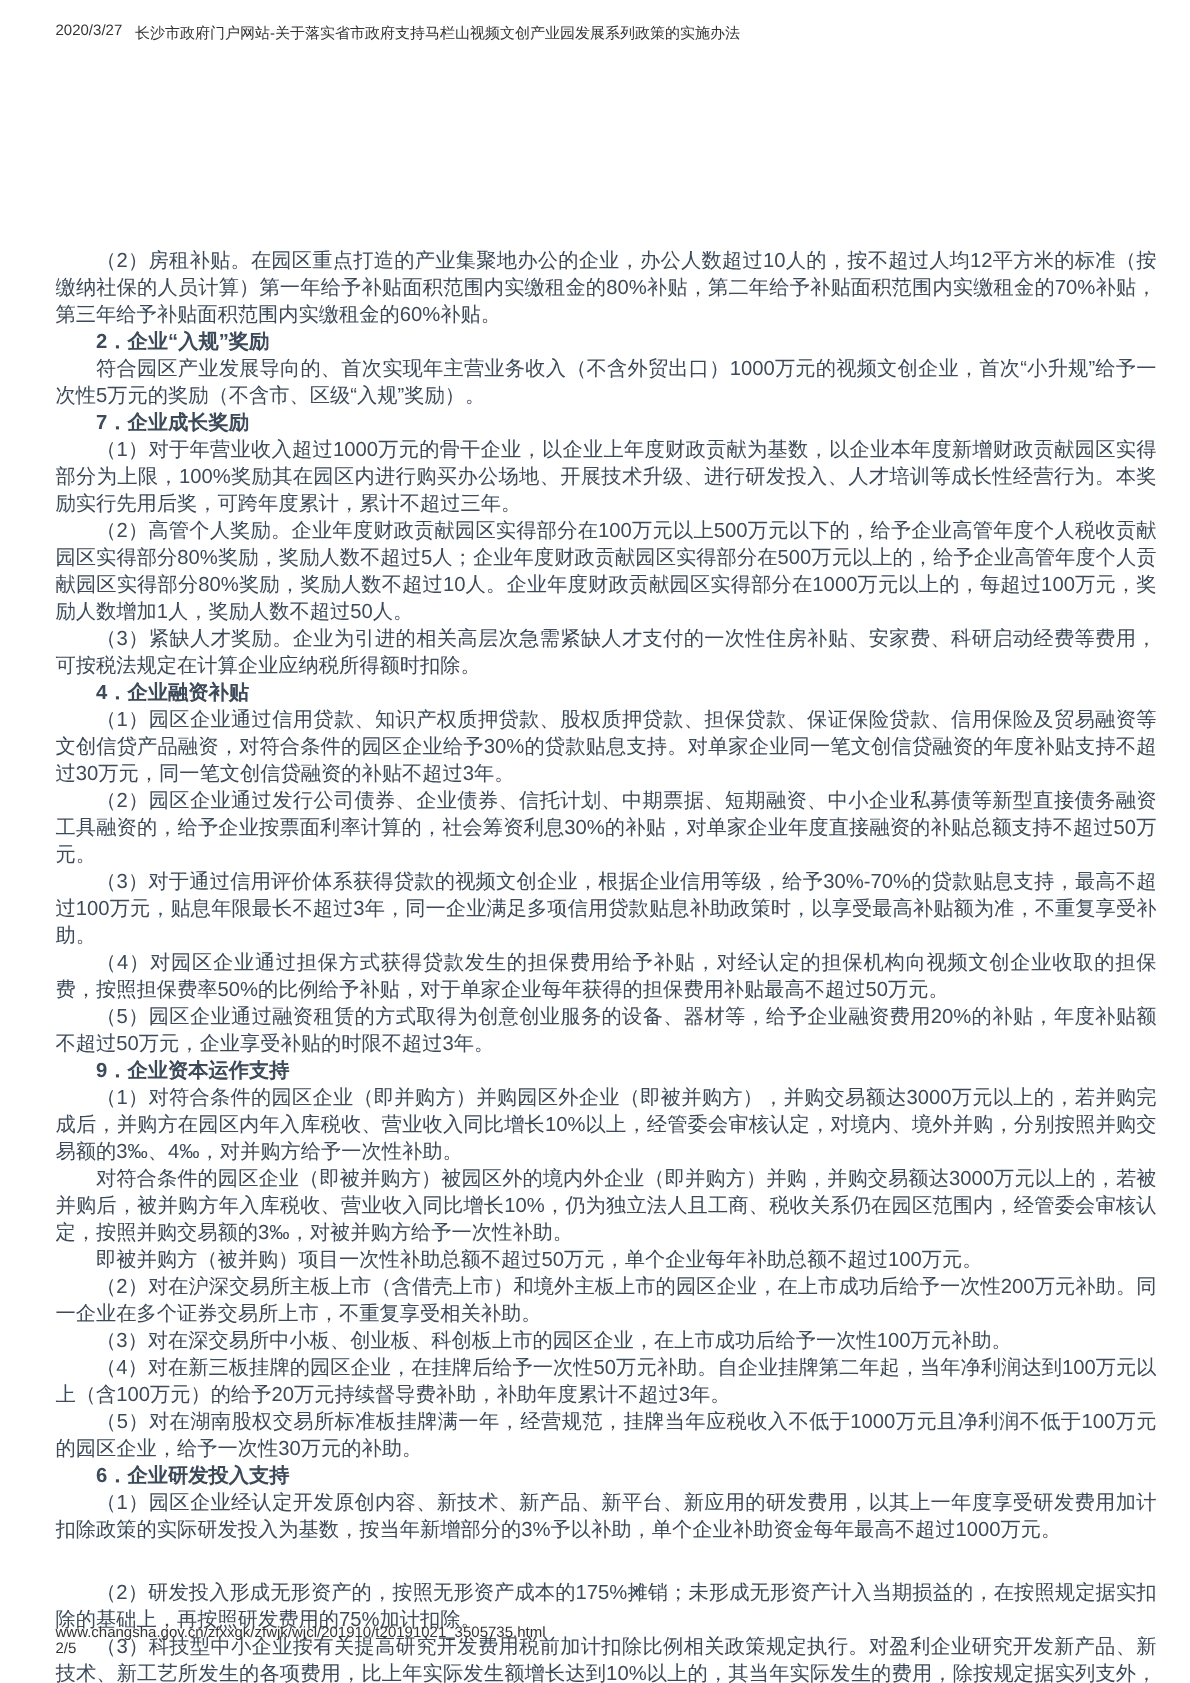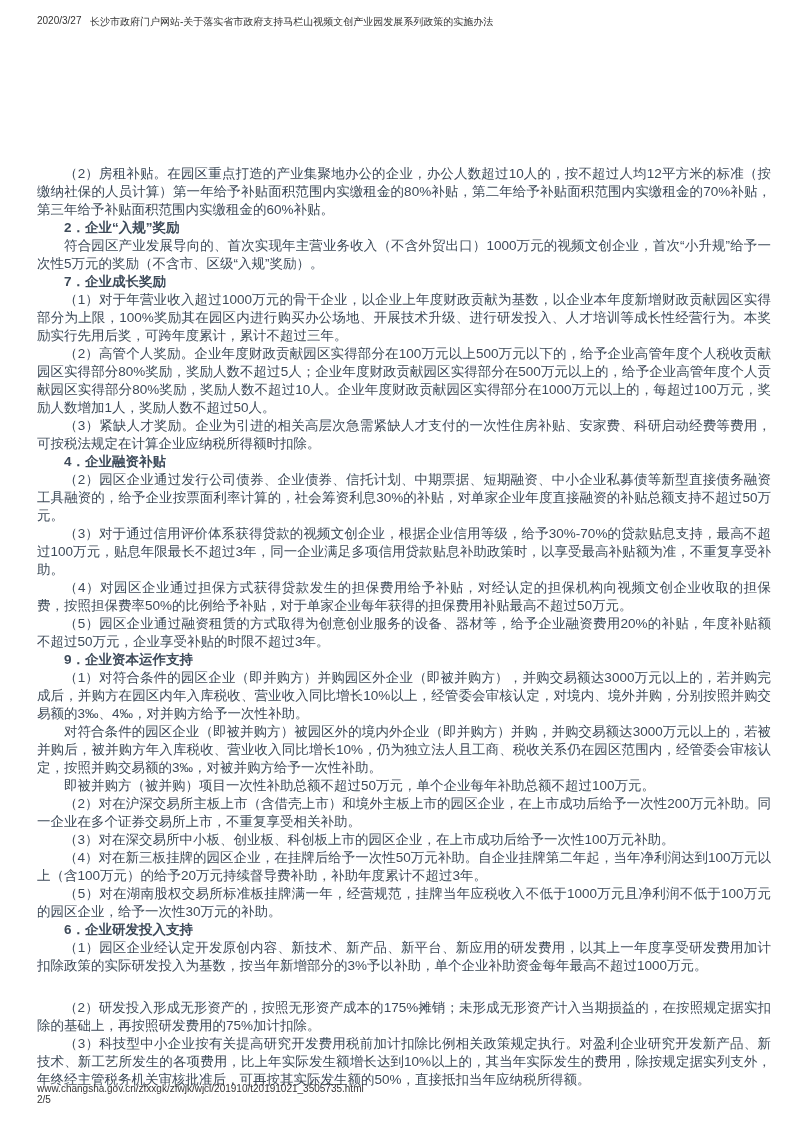--- a/index.html
+++ b/index.html
@@ -58,20 +58,21 @@
 
   <div class="content">
     <p class="para">（2）房租补贴。在园区重点打造的产业集聚地办公的企业，办公人数超过10人的，按不超过人均12平方米的标准（按缴纳社保的人员计算）第一年给予补贴面积范围内实缴租金的80%补贴，第二年给予补贴面积范围内实缴租金的70%补贴，第三年给予补贴面积范围内实缴租金的60%补贴。</p>
     <p class="hd">2．企业“入规”奖励</p>
     <p class="para">符合园区产业发展导向的、首次实现年主营业务收入（不含外贸出口）1000万元的视频文创企业，首次“小升规”给予一次性5万元的奖励（不含市、区级“入规”奖励）。</p>
     <p class="hd">7．企业成长奖励</p>
     <p class="para">（1）对于年营业收入超过1000万元的骨干企业，以企业上年度财政贡献为基数，以企业本年度新增财政贡献园区实得部分为上限，100%奖励其在园区内进行购买办公场地、开展技术升级、进行研发投入、人才培训等成长性经营行为。本奖励实行先用后奖，可跨年度累计，累计不超过三年。</p>
     <p class="para">（2）高管个人奖励。企业年度财政贡献园区实得部分在100万元以上500万元以下的，给予企业高管年度个人税收贡献园区实得部分80%奖励，奖励人数不超过5人；企业年度财政贡献园区实得部分在500万元以上的，给予企业高管年度个人贡献园区实得部分80%奖励，奖励人数不超过10人。企业年度财政贡献园区实得部分在1000万元以上的，每超过100万元，奖励人数增加1人，奖励人数不超过50人。</p>
     <p class="para">（3）紧缺人才奖励。企业为引进的相关高层次急需紧缺人才支付的一次性住房补贴、安家费、科研启动经费等费用，可按税法规定在计算企业应纳税所得额时扣除。</p>
     <p class="hd">4．企业融资补贴</p>
+    <p class="para">（1）园区企业通过信用贷款、知识产权质押贷款、股权质押贷款、担保贷款、保证保险贷款、信用保险及贸易融资等文创信贷产品融资，对符合条件的园区企业给予30%的贷款贴息支持。对单家企业同一笔文创信贷融资的年度补贴支持不超过30万元，同一笔文创信贷融资的补贴不超过3年。</p>
     <p class="para">（2）园区企业通过发行公司债券、企业债券、信托计划、中期票据、短期融资、中小企业私募债等新型直接债务融资工具融资的，给予企业按票面利率计算的，社会筹资利息30%的补贴，对单家企业年度直接融资的补贴总额支持不超过50万元。</p>
     <p class="para">（3）对于通过信用评价体系获得贷款的视频文创企业，根据企业信用等级，给予30%-70%的贷款贴息支持，最高不超过100万元，贴息年限最长不超过3年，同一企业满足多项信用贷款贴息补助政策时，以享受最高补贴额为准，不重复享受补助。</p>
     <p class="para">（4）对园区企业通过担保方式获得贷款发生的担保费用给予补贴，对经认定的担保机构向视频文创企业收取的担保费，按照担保费率50%的比例给予补贴，对于单家企业每年获得的担保费用补贴最高不超过50万元。</p>
     <p class="para">（5）园区企业通过融资租赁的方式取得为创意创业服务的设备、器材等，给予企业融资费用20%的补贴，年度补贴额不超过50万元，企业享受补贴的时限不超过3年。</p>
     <p class="hd">9．企业资本运作支持</p>
     <p class="para">（1）对符合条件的园区企业（即并购方）并购园区外企业（即被并购方），并购交易额达3000万元以上的，若并购完成后，并购方在园区内年入库税收、营业收入同比增长10%以上，经管委会审核认定，对境内、境外并购，分别按照并购交易额的3‰、4‰，对并购方给予一次性补助。</p>
     <p class="para">对符合条件的园区企业（即被并购方）被园区外的境内外企业（即并购方）并购，并购交易额达3000万元以上的，若被并购后，被并购方年入库税收、营业收入同比增长10%，仍为独立法人且工商、税收关系仍在园区范围内，经管委会审核认定，按照并购交易额的3‰，对被并购方给予一次性补助。</p>
     <p class="para">即被并购方（被并购）项目一次性补助总额不超过50万元，单个企业每年补助总额不超过100万元。</p>
     <p class="para">（2）对在沪深交易所主板上市（含借壳上市）和境外主板上市的园区企业，在上市成功后给予一次性200万元补助。同一企业在多个证券交易所上市，不重复享受相关补助。</p>
     <p class="para">（3）对在深交易所中小板、创业板、科创板上市的园区企业，在上市成功后给予一次性100万元补助。</p>

